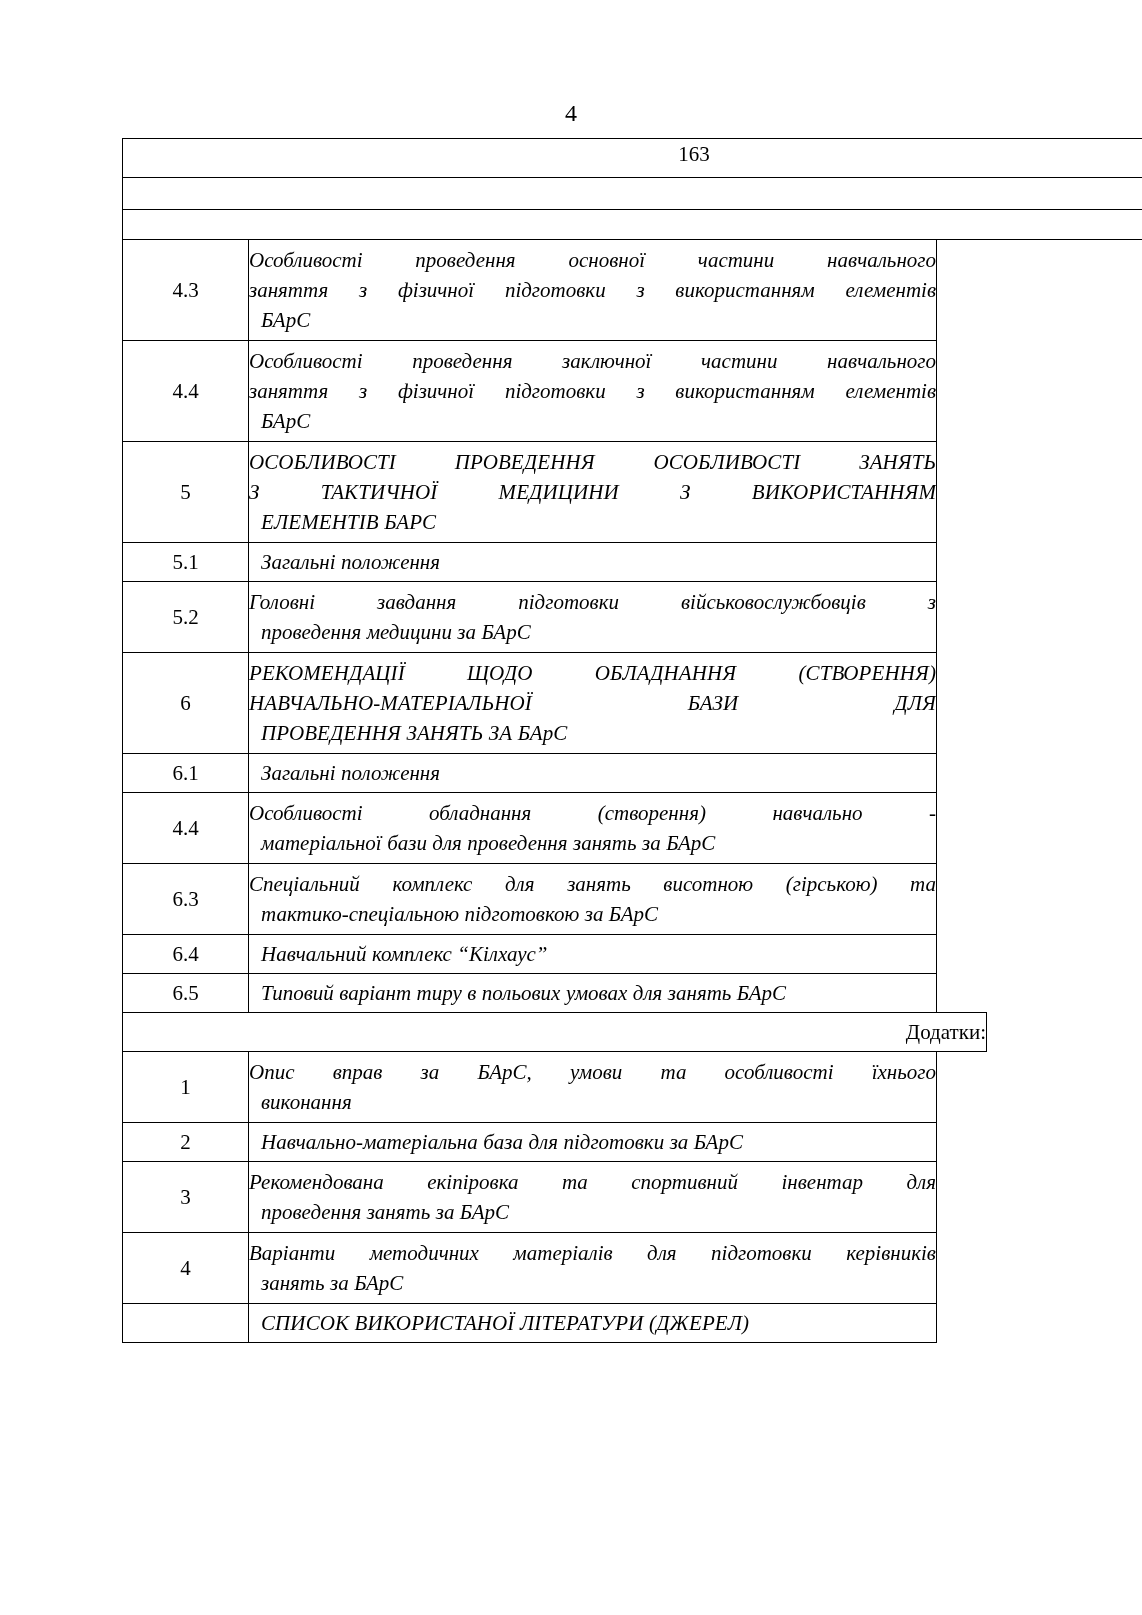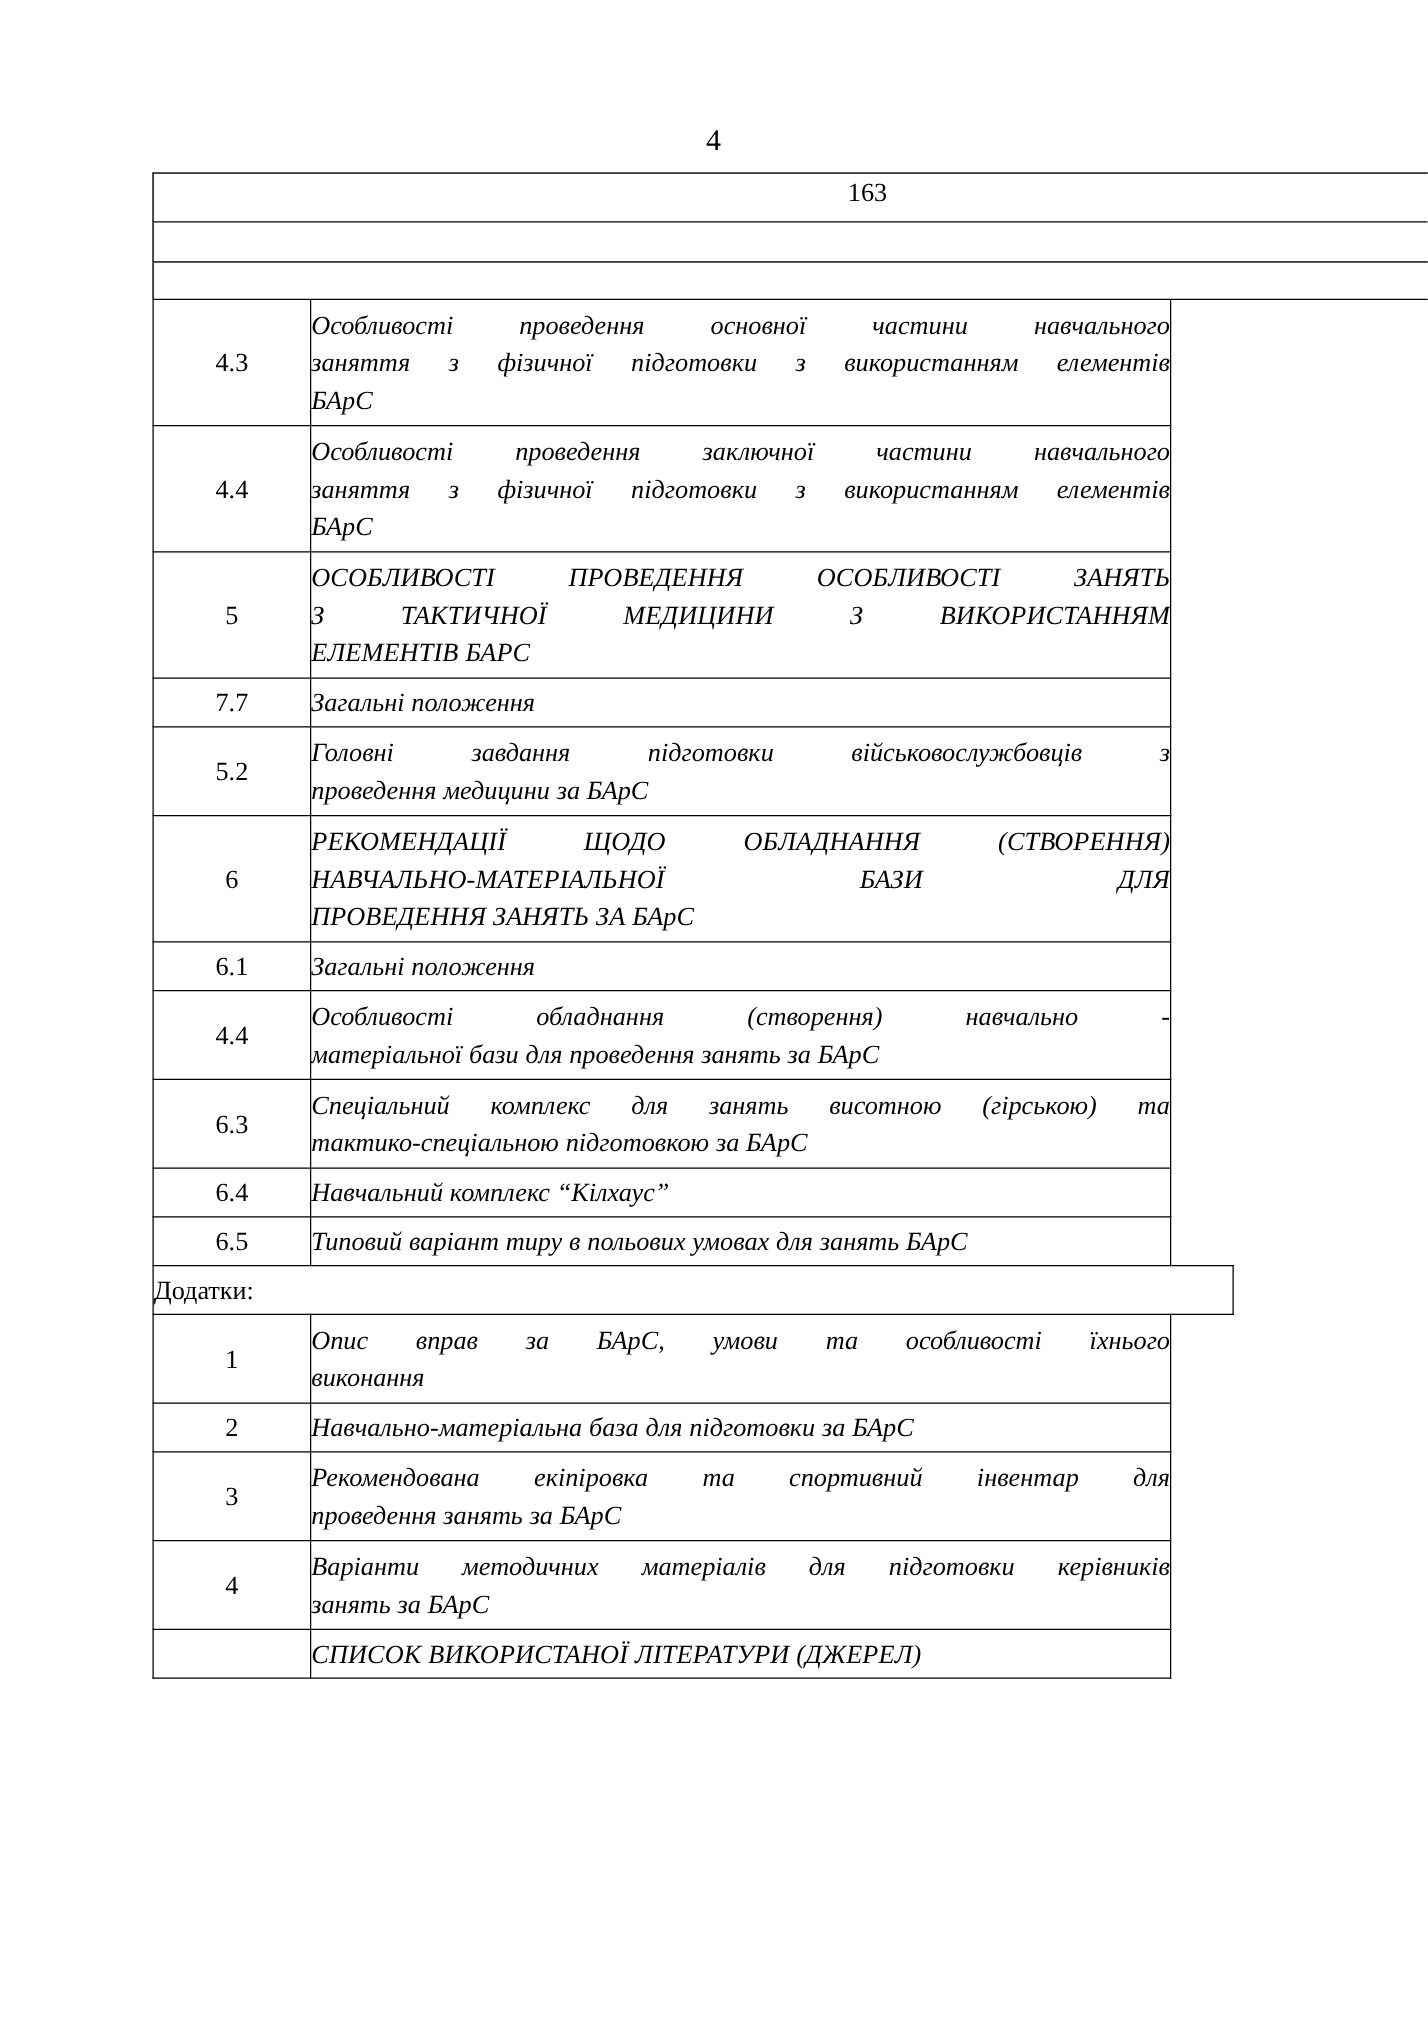--- a/index.html
+++ b/index.html
@@ -80,35 +80,36 @@
   td.title .ln {
     display: block;
     text-align: justify;
     text-align-last: justify;
     white-space: nowrap;
     font-style: italic;
   }
   td.title .ln.last {
     text-align-last: left;
     text-align: left;
+    margin-left: 12px;
   }
 
   td.title.caps .ln,
   td.title.caps {
     letter-spacing: 0.1px;
   }
 
   td.page {
     text-align: center;
     font-size: 21.5px;
     padding: 2px 0;
   }
 
   td.appendix-head {
-    text-align: left;
+    text-align: right;
     padding: 3px 4px 4px 4px;
     font-size: 21px;
     line-height: 30px;
   }
 
   
   tr.single td { height: 38px; }
   tr.double  td { height: 70px; }
   tr.triple  td { height: 100px; }
 </style>
@@ -157,21 +158,21 @@
           <tr class="triple">
             <td class="num">5</td>
             <td class="title caps">
               <span class="ln">ОСОБЛИВОСТІ ПРОВЕДЕННЯ ОСОБЛИВОСТІ ЗАНЯТЬ</span>
               <span class="ln">З ТАКТИЧНОЇ МЕДИЦИНИ З ВИКОРИСТАННЯМ</span>
               <span class="ln last">ЕЛЕМЕНТІВ БАРС</span>
             </td>
             <td class="page">63</td>
           </tr>
           <tr class="single">
-            <td class="num">7.7</td>
+            <td class="num">5.1</td>
             <td class="title">
               <span class="ln last">Загальні положення</span>
             </td>
             <td class="page">63</td>
           </tr>
           <tr class="double">
             <td class="num">5.2</td>
             <td class="title">
               <span class="ln">Головні завдання підготовки військовослужбовців з</span>
               <span class="ln last">проведення медицини за БАрС</span>

